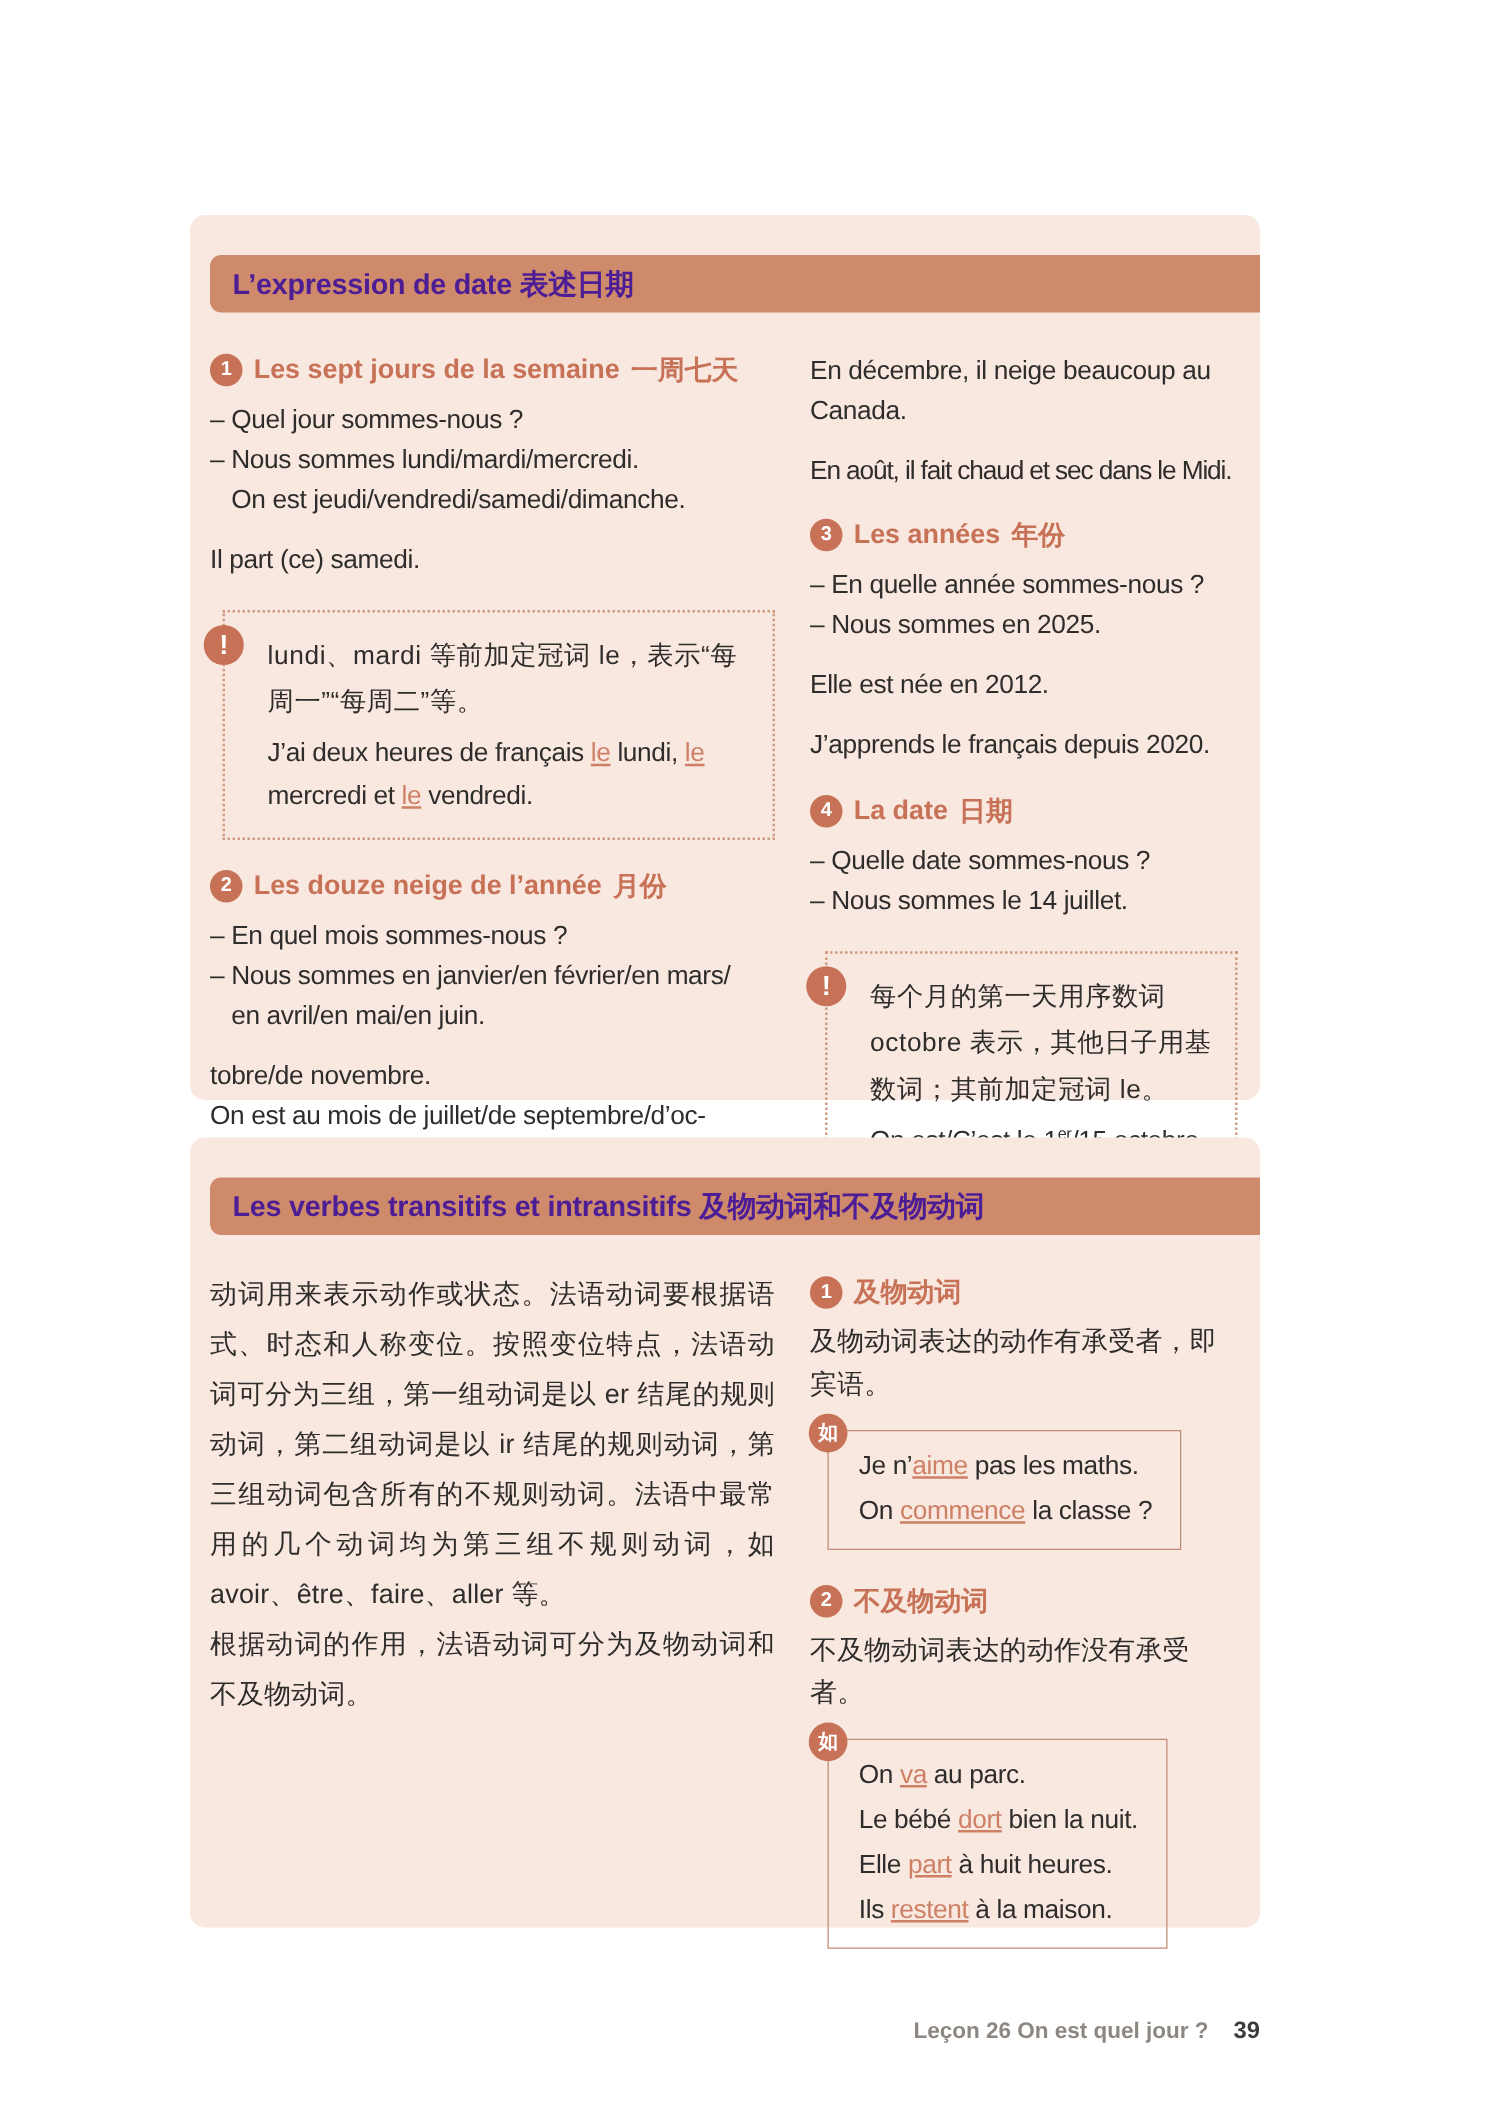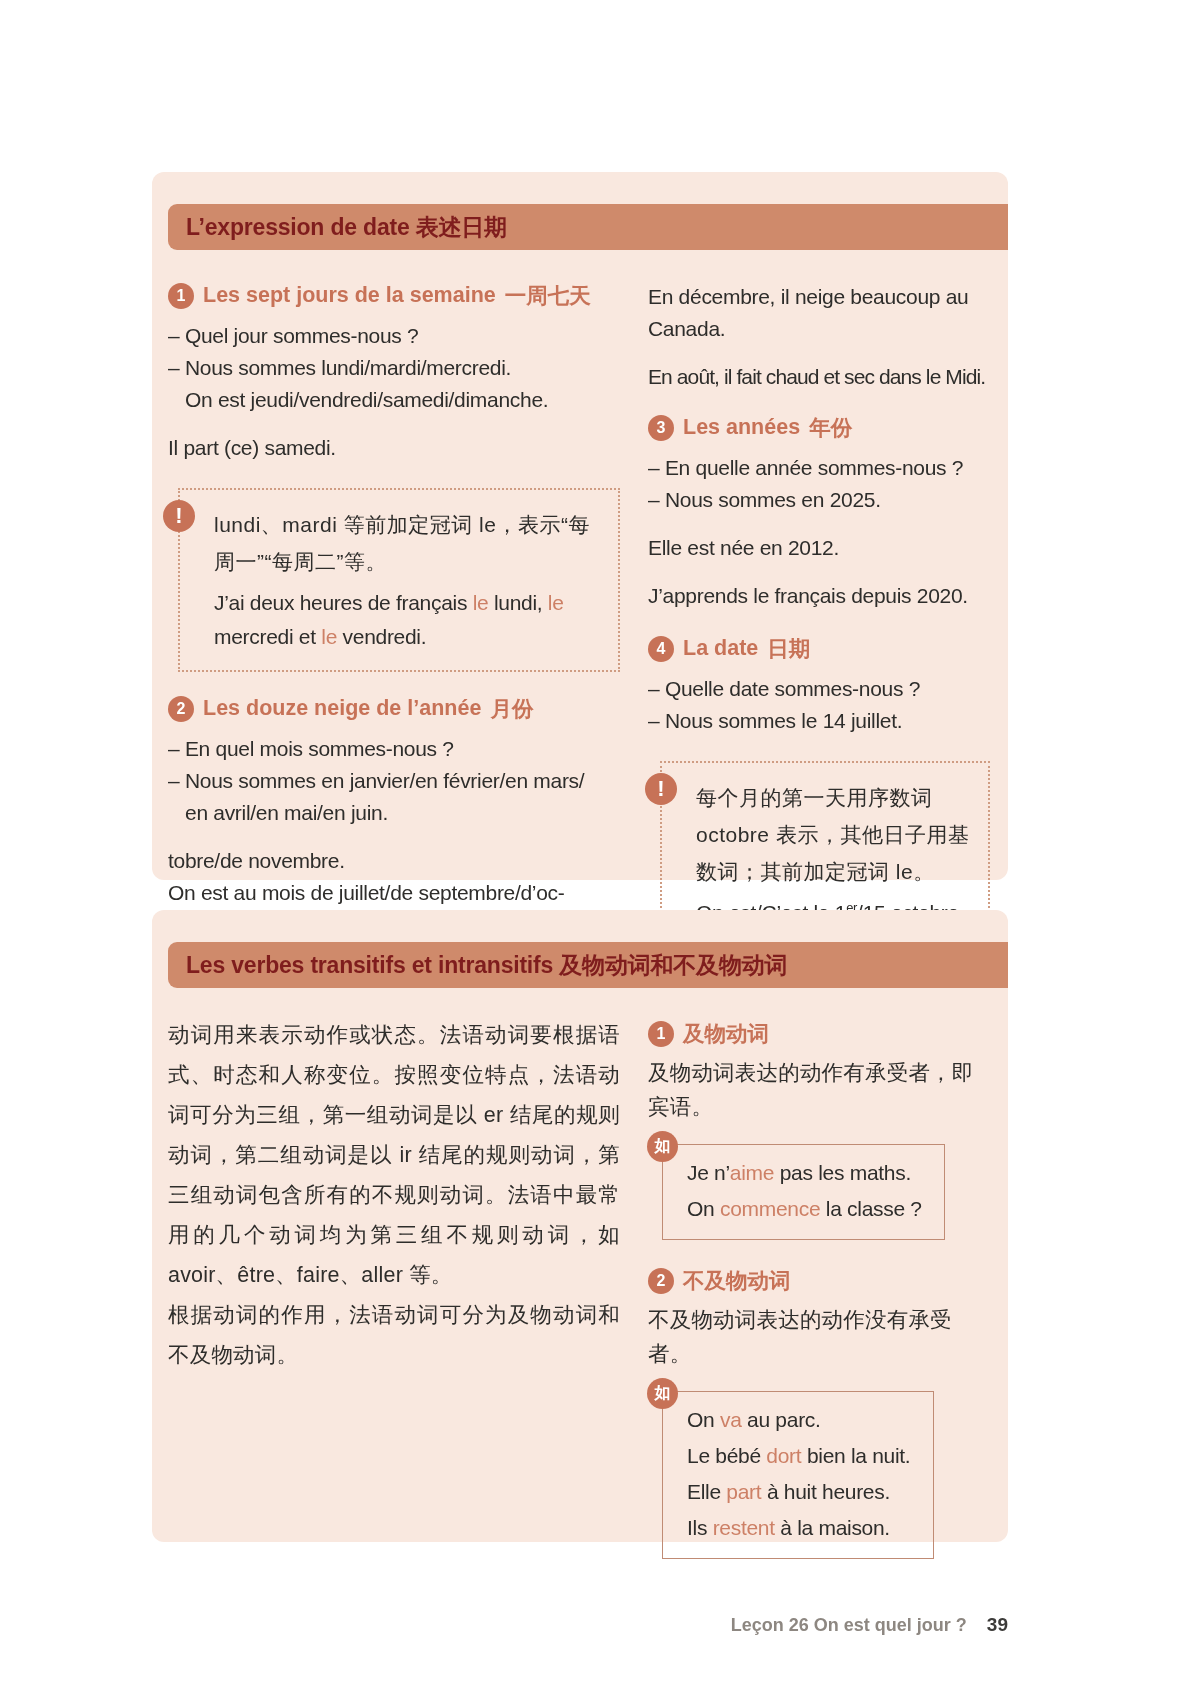--- a/index.html
+++ b/index.html
@@ -30,21 +30,21 @@
   }
   .card1{top:172px;height:708px;}
   .card2{top:910px;height:632px;}
   .bar{
     position:relative;
     margin:32px 0 0 16px;
     height:46px;
     background:var(--bar);
     border-radius:9px 0 0 9px;
     border-top-right-radius:0;
-    color:#7f1d1d;
+    color:#4c1d95;
     font-weight:bold;
     font-size:23px;
     line-height:46px;
     padding-left:18px;
     letter-spacing:-0.2px;
   }
   .cols{
     display:grid;
     grid-template-columns:452px 1fr;
     column-gap:28px;
@@ -97,21 +97,21 @@
     font-size:21px;
     line-height:37px;
     letter-spacing:0.5px;
   }
   .note-fr{
     font-size:21px;
     line-height:34px;
     margin-top:6px;
     letter-spacing:-0.3px;
   }
-  .hl{color:var(--hl);}
+  .hl{color:var(--hl);text-decoration:underline;}
   .sup{font-size:13px;vertical-align:super;line-height:0;}
   .zh-para{
     font-size:21.5px;
     line-height:40px;
     text-align:justify;
     letter-spacing:0.2px;
   }
   .zh-line{
     font-size:21.5px;
     line-height:34px;

